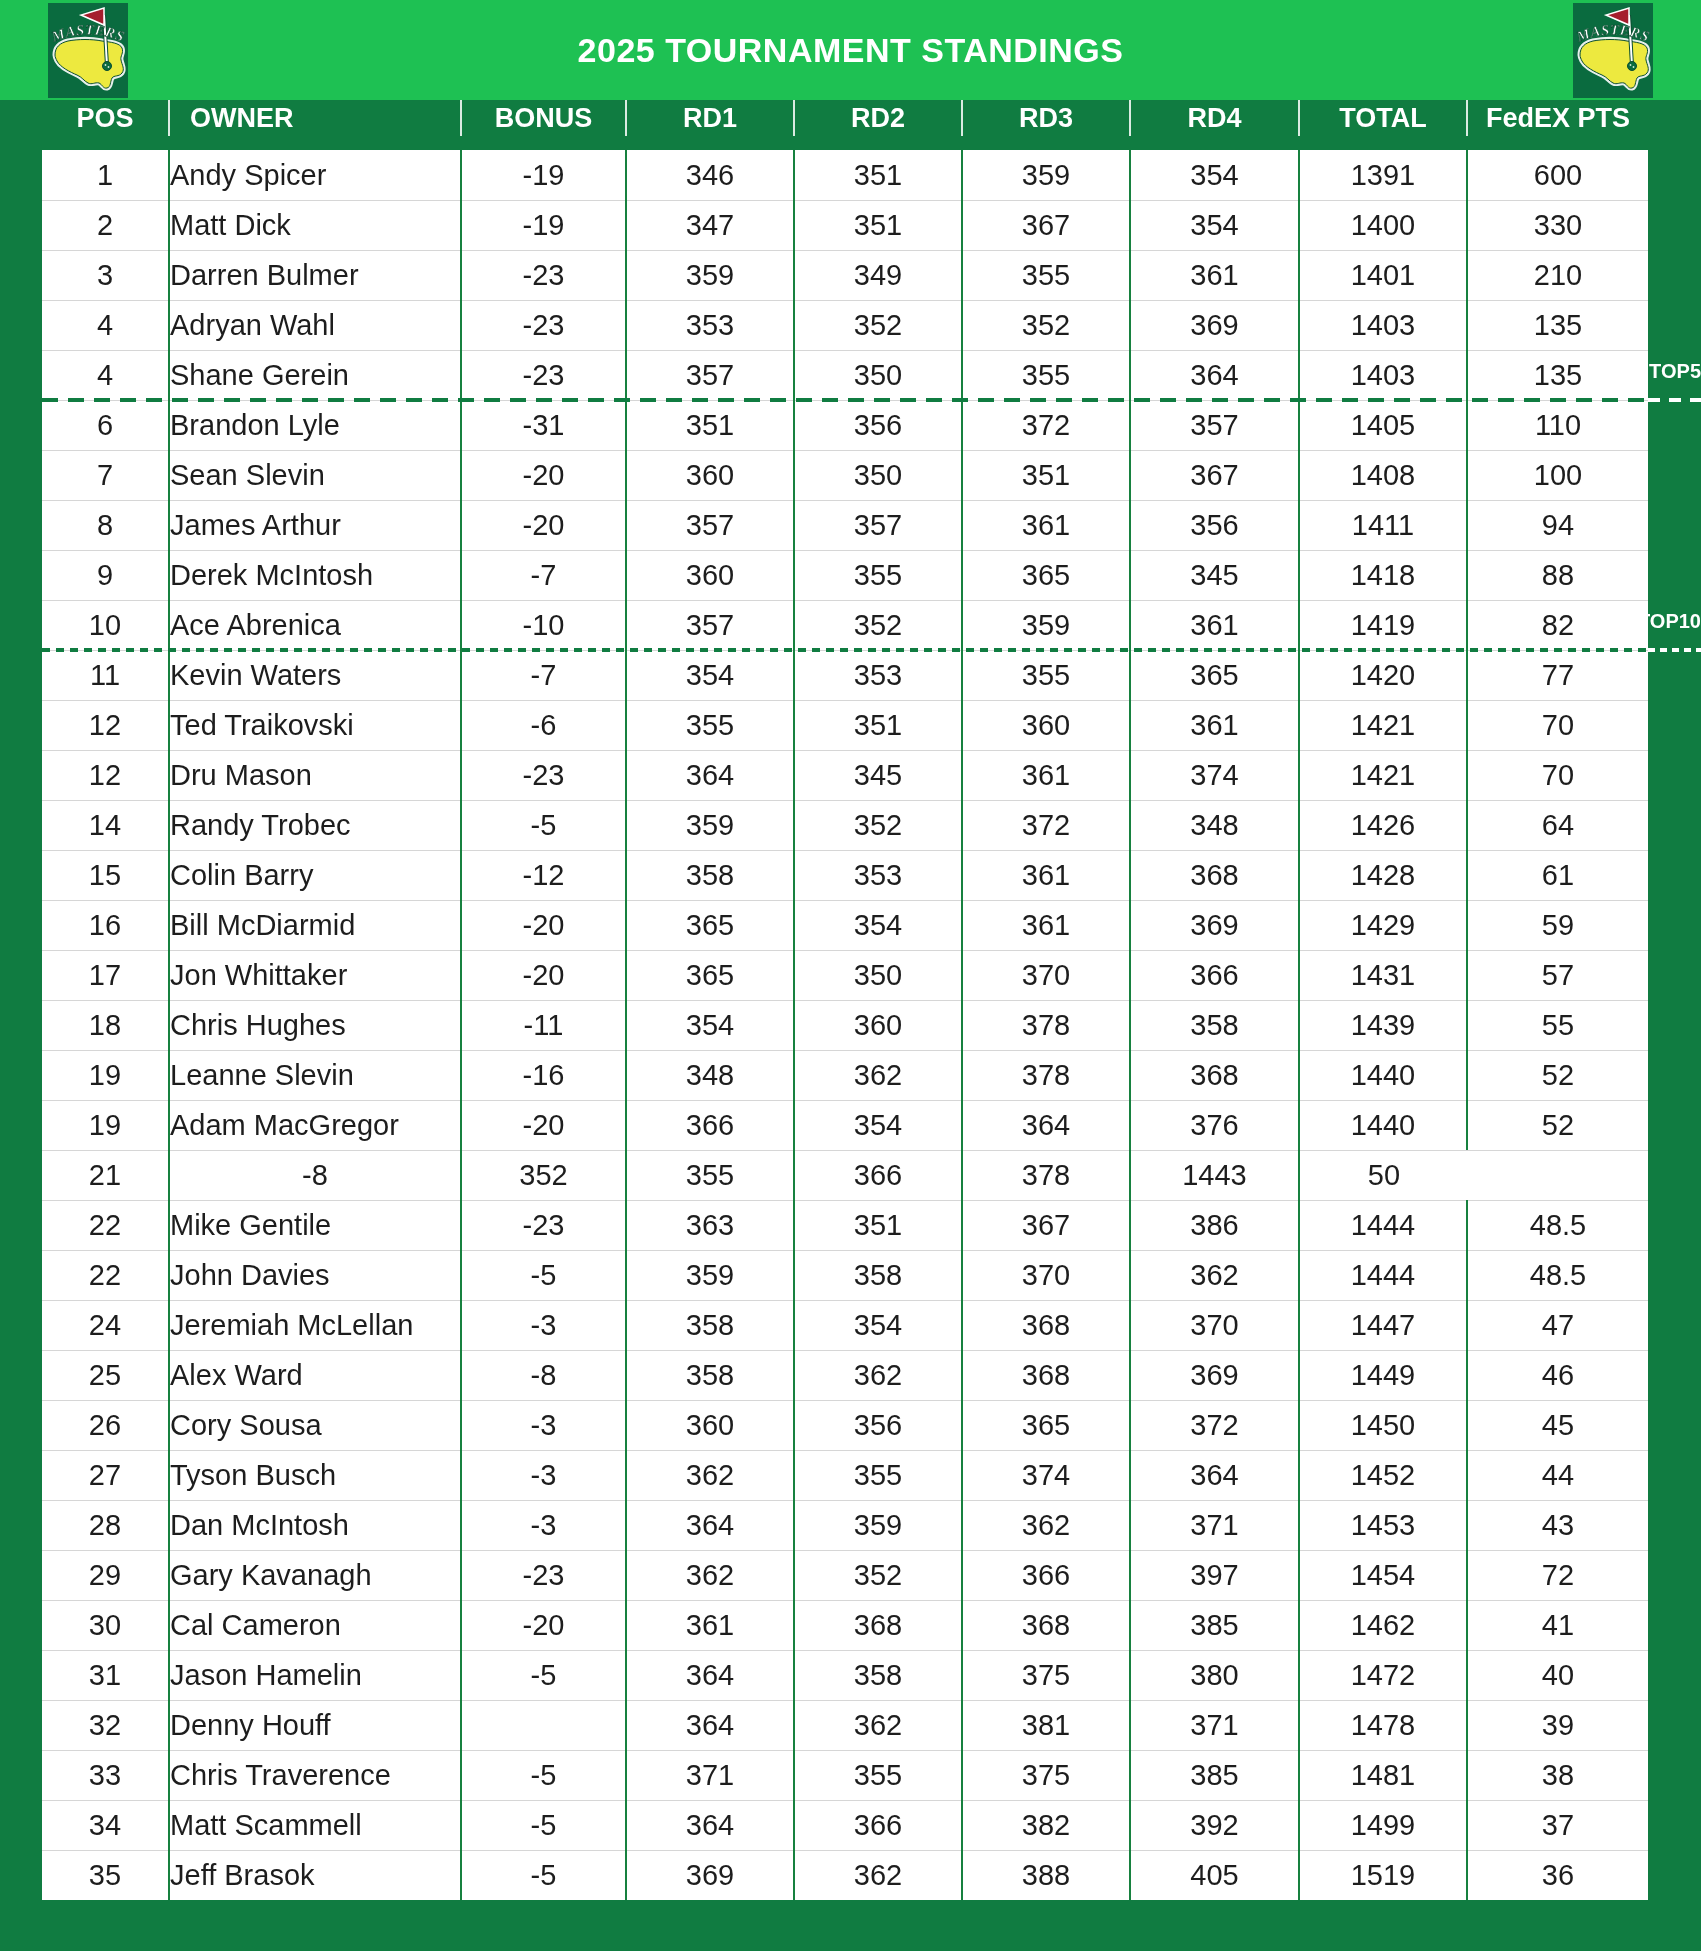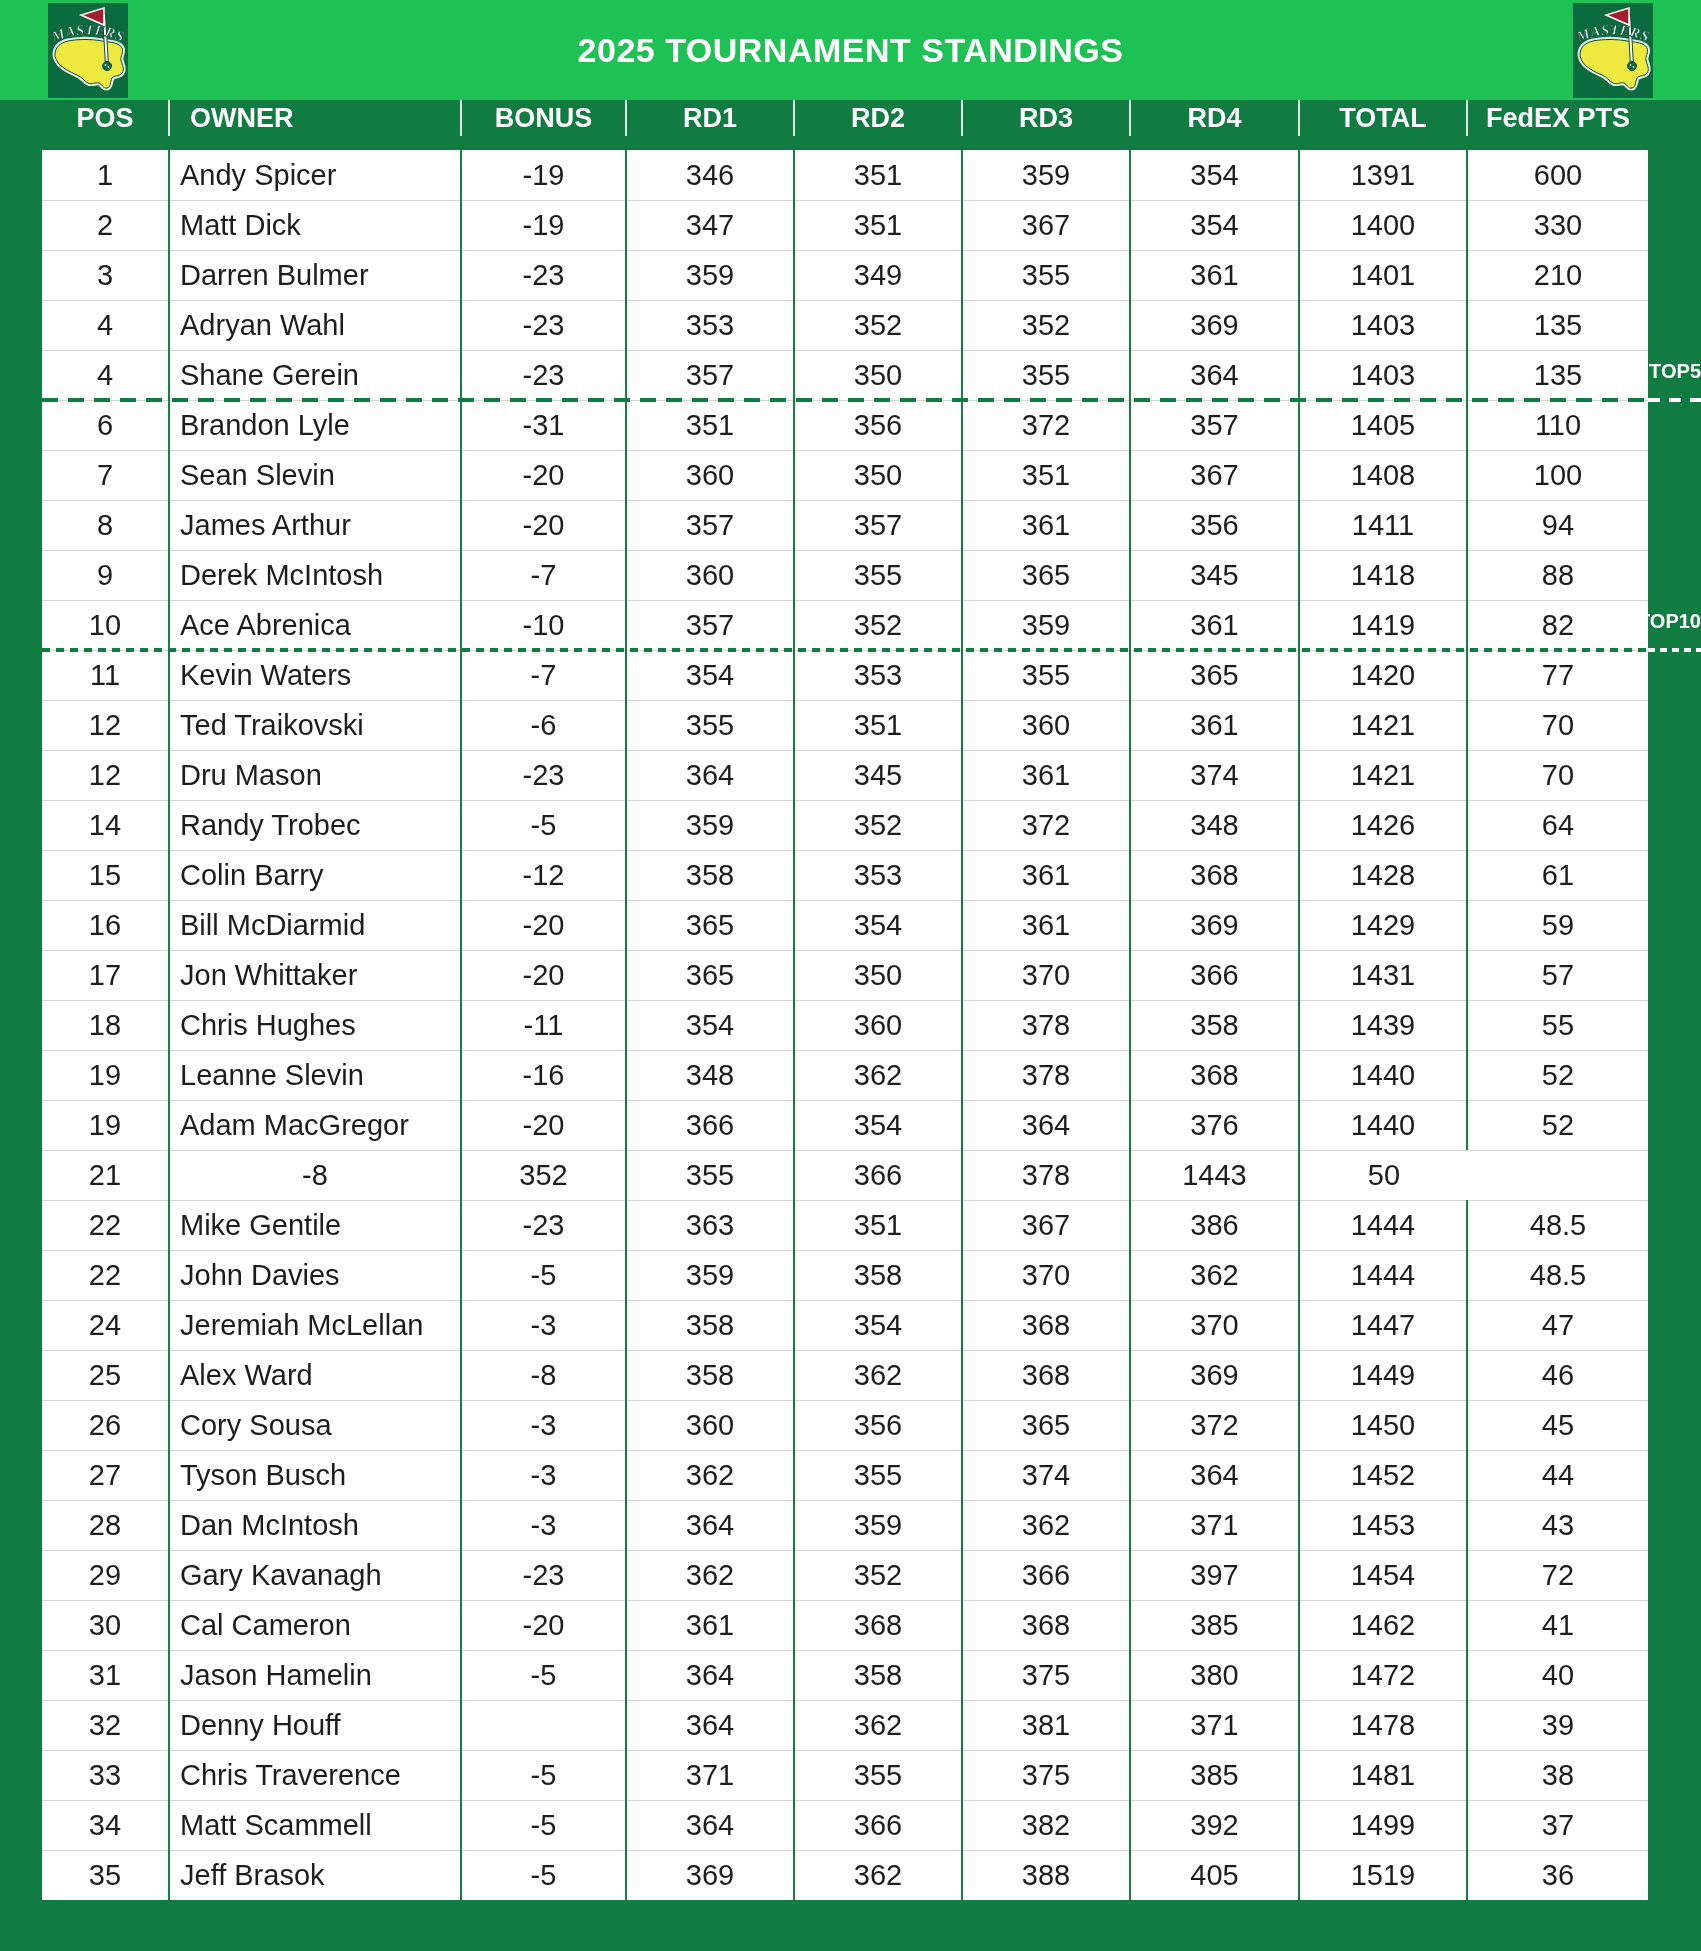--- a/index.html
+++ b/index.html
@@ -49,21 +49,21 @@
   .row{
     height:50px;background:#fff;font-size:29px;color:var(--text-dark);
   }
   .row + .row{box-shadow:inset 0 1px 0 var(--row-line);}
   .row .cell{
     display:flex;align-items:center;justify-content:center;
     border-right:2px solid var(--col-border);height:100%;
     white-space:nowrap;overflow:hidden;
   }
   .row .cell:last-child{border-right:none;}
-  .row .cell.owner{justify-content:flex-start;padding-left:10px;}
+  .row .cell.owner{justify-content:flex-start;}
   
   .dash{position:absolute;height:4px;z-index:3;}
   .dash-table-5{
     left:42px;top:398px;width:1606px;
     background:repeating-linear-gradient(90deg,var(--dark-green) 0 16px,transparent 16px 26px);
   }
   .dash-margin-5{
     left:1648px;top:398px;width:53px;
     background:repeating-linear-gradient(90deg,#fff 0 12px,transparent 12px 21px);
   }

